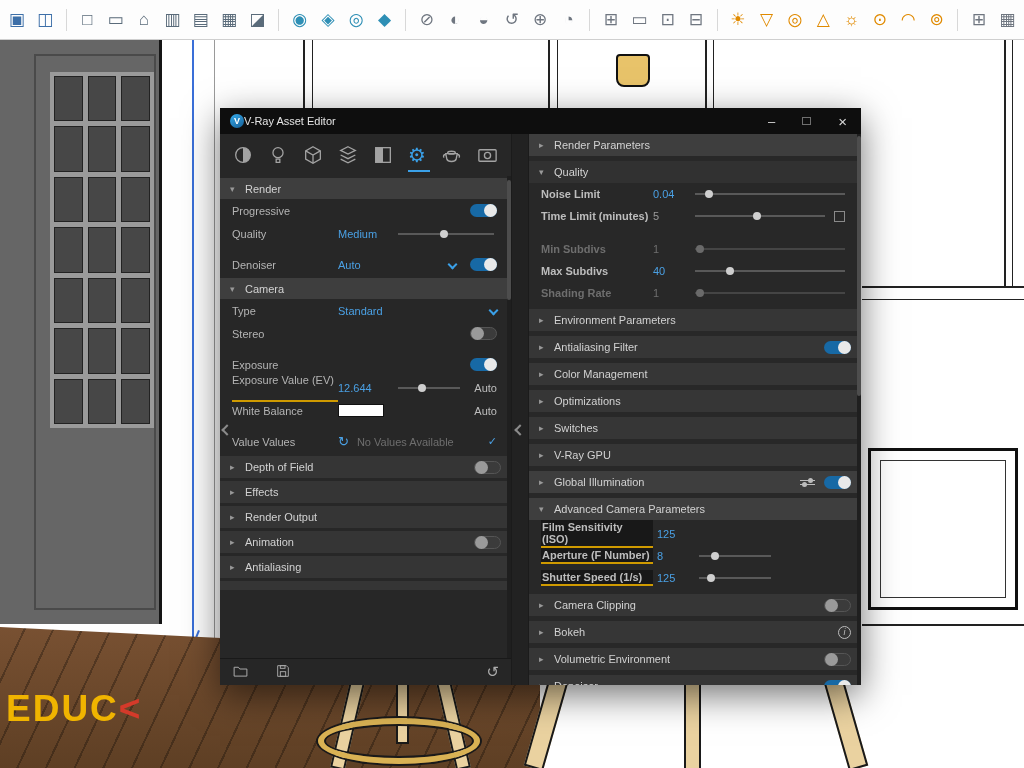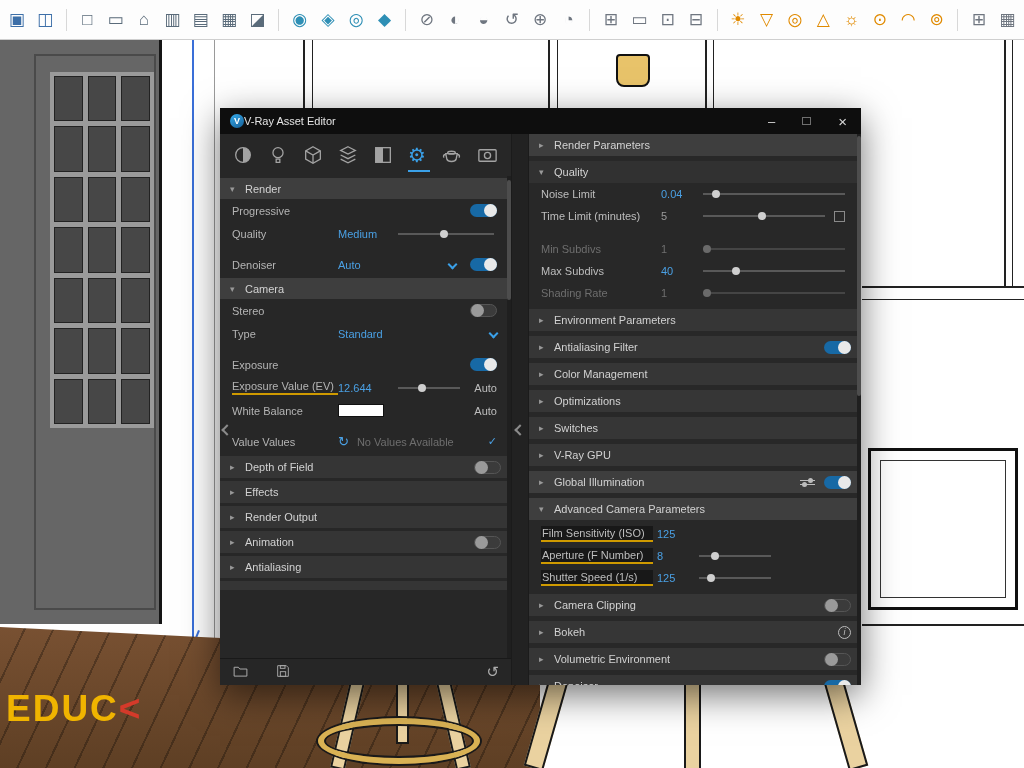--- a/index.html
+++ b/index.html
@@ -75,37 +75,37 @@
   .sl { position:relative; height:2px; background:#595959; flex:1; max-width:96px; margin-left:4px; }
   .sl i { position:absolute; top:-3px; width:8px; height:8px; border-radius:50%; background:#cfcfcf; margin-left:-4px; }
   .sl.dis { background:#454545; } .sl.dis i { background:#6a6a6a; }
   .tg { width:27px; height:13px; border-radius:7px; position:relative; flex:none; }
   .tg.on { background:#1769a5; } .tg.on b { position:absolute; right:0; top:-0px; width:13px; height:13px; border-radius:50%; background:#e9e9e9; }
   .tg.off { background:#3b3b3b; border:1px solid #555; } .tg.off b { position:absolute; left:0; top:-1px; width:13px; height:13px; border-radius:50%; background:#9a9a9a; }
   .chev { width:7px; height:7px; border-left:2px solid #3aa0e8; border-bottom:2px solid #3aa0e8; transform:rotate(-45deg); flex:none; }
   .dots { color:#bdbdbd; font-size:12px; margin-left:8px; }
   .swatch { width:46px; height:13px; background:#fff; border:1px solid #111; flex:none; }
   .blue { color:#4aa0e4; }
-  .ul-yellow { border-bottom:2px solid #cf9a00; padding-bottom:1px; }
+  .ul-yellow { border-bottom:2px solid #cf9a00; padding-bottom:14px; }
   .chip { background:rgba(0,0,0,.38); padding:1px 3px 1px 1px; }
   .footer { height:27px; flex:none; border-top:1px solid #191919; display:flex; align-items:center; padding:0 12px; gap:26px; background:#262626; }
   .footer svg { stroke:#ababab; fill:none; stroke-width:1.4; }
   .revert { color:#ababab; font-size:15px; }
   .cut-bar { height:9px; margin-top:3px; background:#353535; }
 
   .scrollbar { position:absolute; width:4px; background:#1f1f1f; top:0; bottom:0; right:0; }
   .thumb { position:absolute; left:0; width:4px; background:#4d4d4d; border-radius:2px; }
 
   
   .rhdr { height:22px; margin-top:0; background:#363636; display:flex; align-items:center; padding:0 10px; color:#d2d2d2; }
   .rhdr.major { background:#3e3e3e; }
   .rhdr.sp { margin-top:5px; }
   .rrow { height:22px; display:flex; align-items:center; padding:0 16px 0 12px; }
-  .rlbl { width:112px; flex:none; }
-  .rval { width:42px; flex:none; color:#4aa0e4;margin-left:8px; }
+  .rlbl { width:112px; flex:none;font-weight:bold; }
+  .rval { width:42px; flex:none; color:#4aa0e4; }
   .rsl { position:relative; height:2px; background:#595959; flex:1; }
   .rsl i { position:absolute; top:-3px; width:8px; height:8px; border-radius:50%; background:#cfcfcf; margin-left:-4px; }
   .rsl.dis { background:#454545; } .rsl.dis i { background:#6a6a6a; }
   .cb { width:11px; height:11px; border:1px solid #8a8a8a; margin-left:9px; flex:none; }
   .info { width:13px; height:13px; border:1px solid #bdbdbd; border-radius:50%; color:#bdbdbd;
     font-size:9px; font-style:italic; display:flex; align-items:center; justify-content:center; flex:none; }
   .mixer { margin-right:9px; display:flex; flex-direction:column; gap:3px; width:15px; }
   .mixer span { height:1px; background:#bdbdbd; position:relative; display:block; }
   .mixer span b { position:absolute; top:-2px; width:5px; height:5px; border-radius:50%; background:#bdbdbd; }
 
@@ -315,29 +315,29 @@
           <span class="tg on">
               <b></b>
             </span>
         </div>
 
         <div class="hdr">
           <span class="tri">▾</span>
           <span>Camera</span>
         </div>
         <div class="row">
+          <span class="lbl">Type</span>
+          <span class="val">Standard</span>
+          <span class="chev push"></span>
+        </div>
+        <div class="row">
           <span class="lbl">Stereo</span>
           <span class="tg off push">
               <b></b>
             </span>
-        </div>
-        <div class="row">
-          <span class="lbl">Type</span>
-          <span class="val">Standard</span>
-          <span class="chev push"></span>
         </div>
         <div class="gap"></div>
         <div class="row">
           <span class="lbl">Exposure</span>
           <span class="tg on push">
               <b></b>
             </span>
         </div>
         <div class="row">
           <span class="lbl ul-yellow">Exposure Value (EV)</span>

